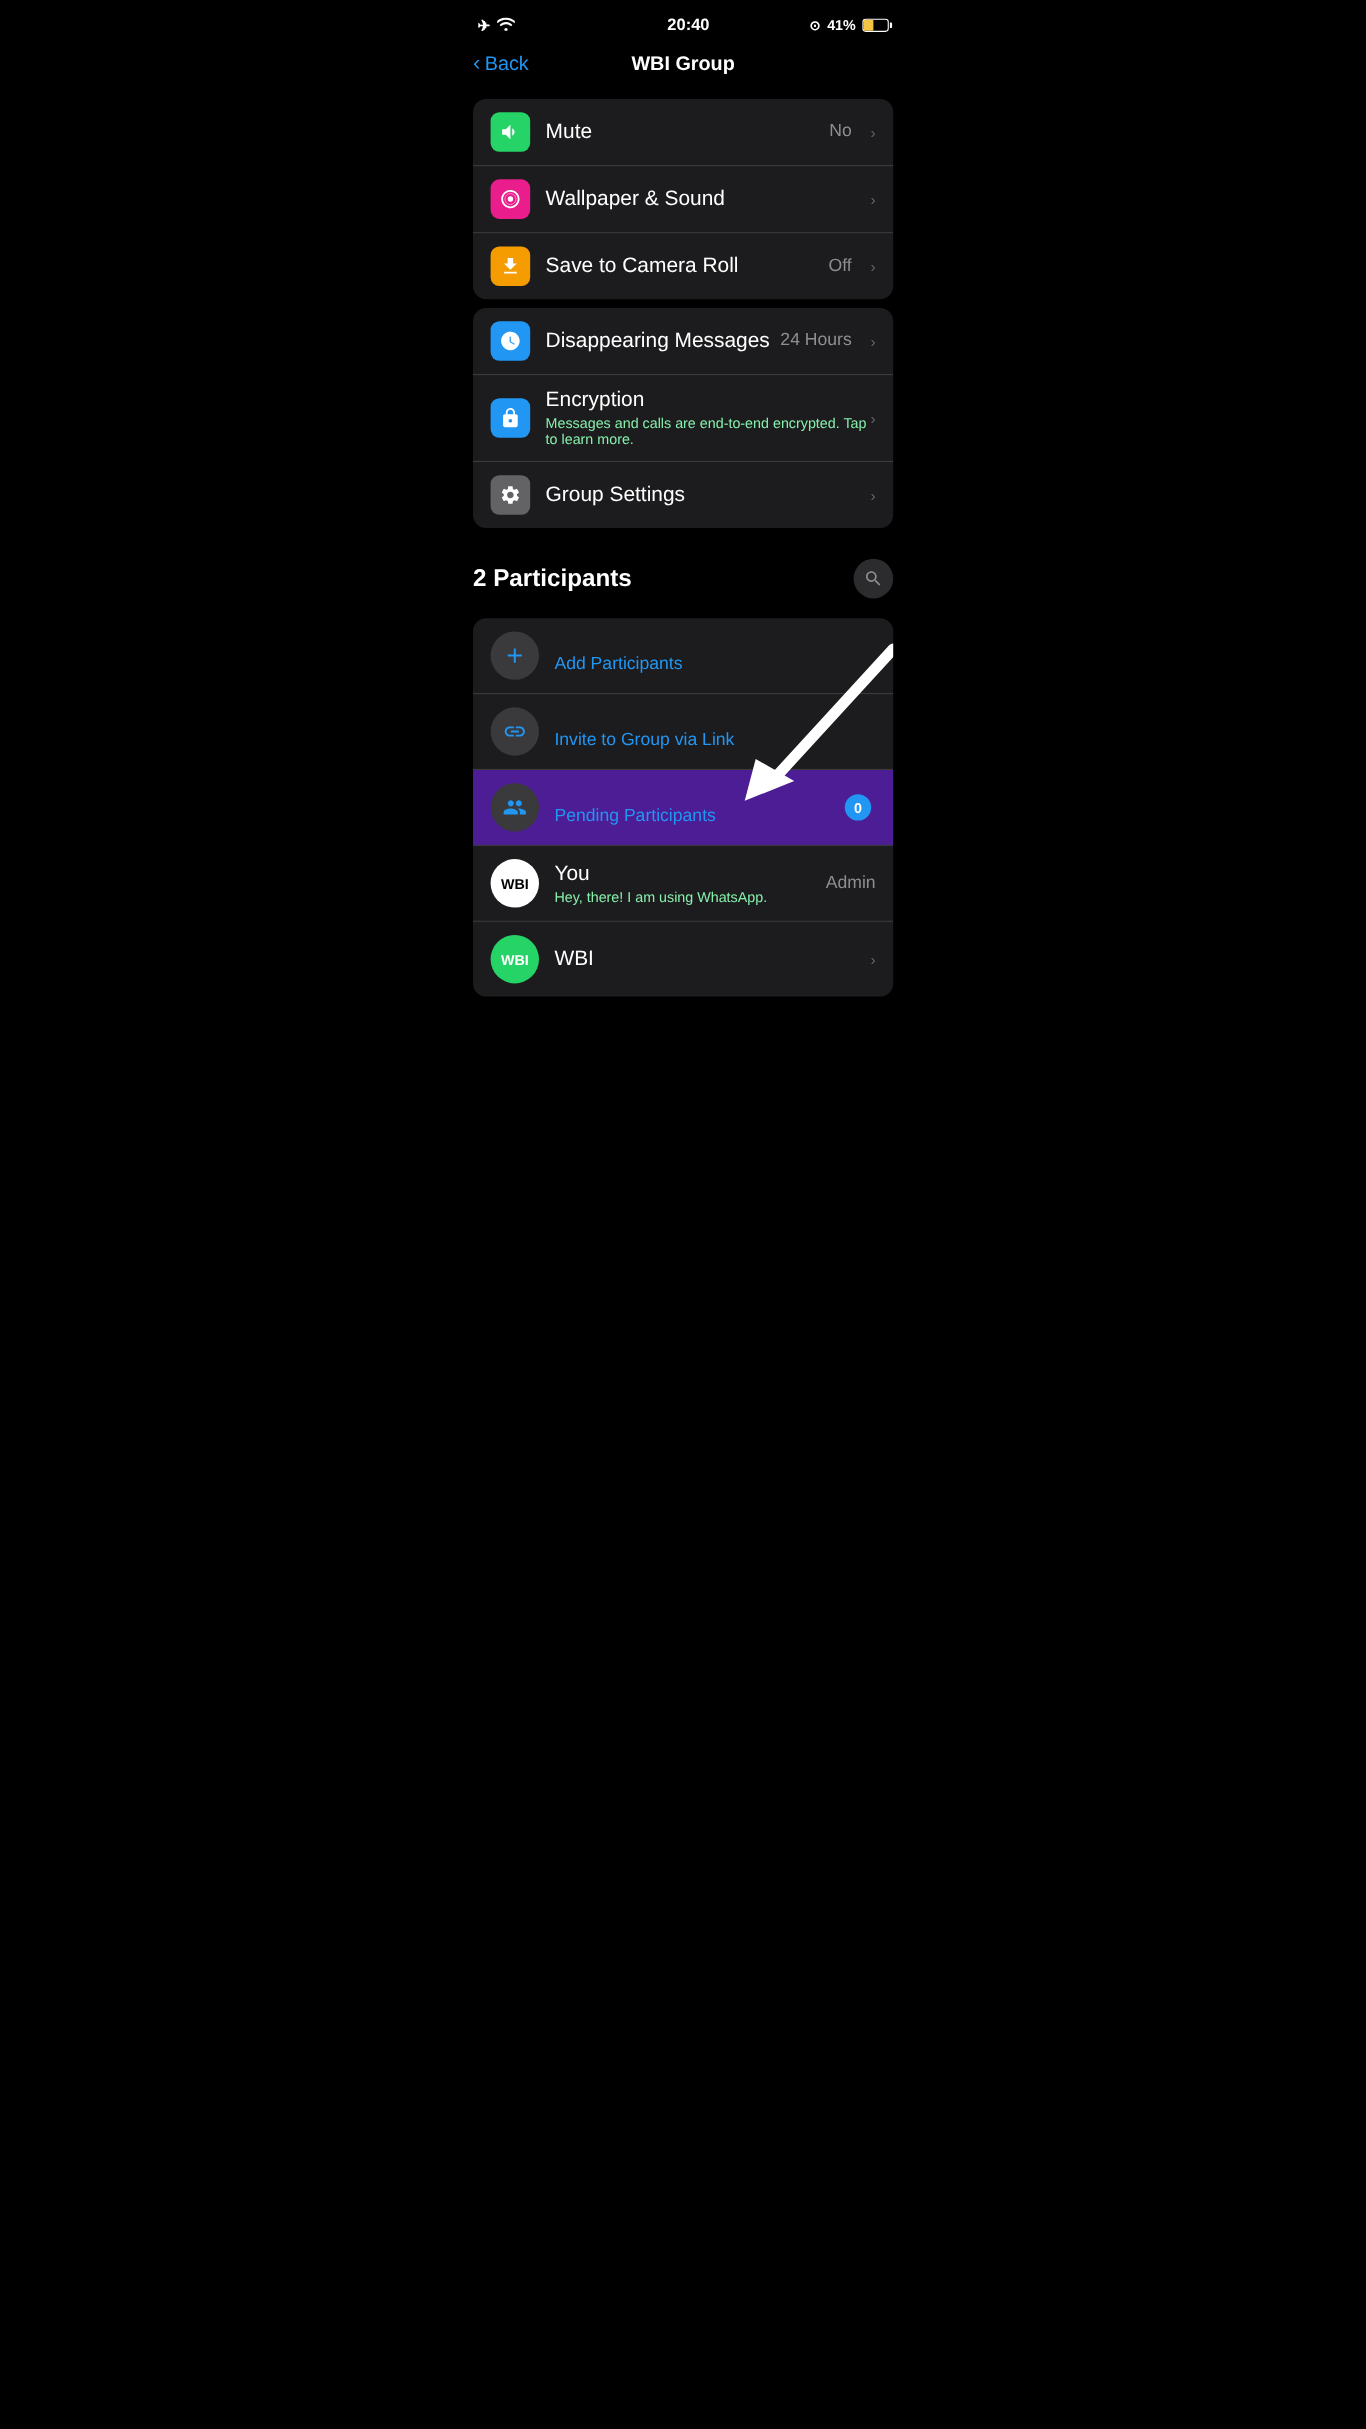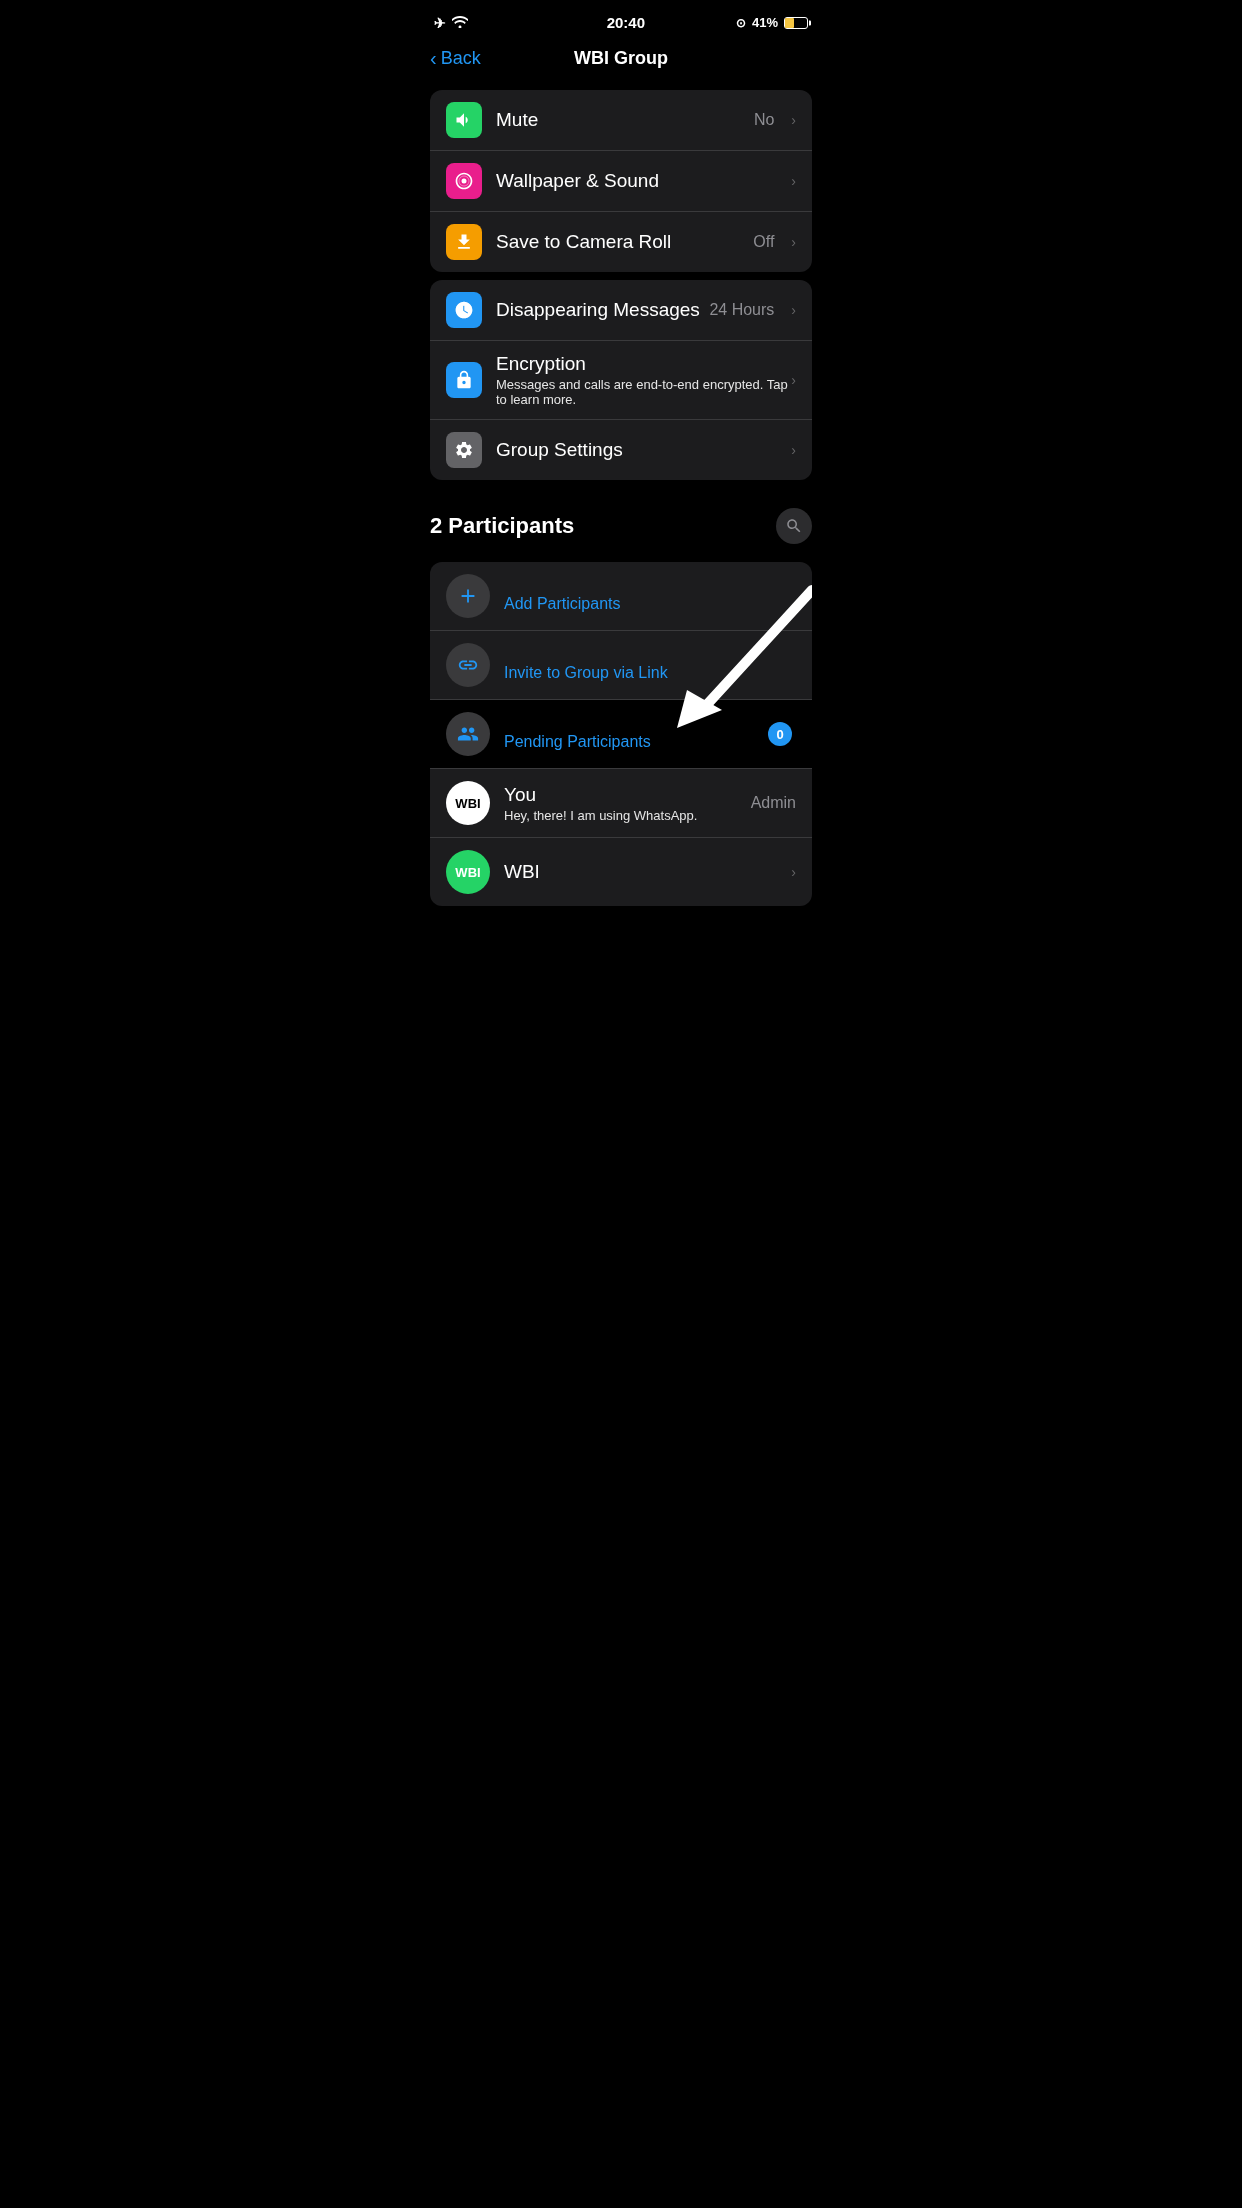--- a/index.html
+++ b/index.html
@@ -79,21 +79,21 @@
       width: 36px; height: 36px;
       border-radius: 8px;
       display: flex; align-items: center; justify-content: center;
       margin-right: 14px;
       flex-shrink: 0;
       font-size: 18px;
     }
 
     .row-content { flex: 1; }
     .row-label { font-size: 19px; color: #fff; }
-    .row-sublabel { font-size: 13px; color: #e5e5e5; margin-top: 2px; }
+    .row-sublabel { font-size: 13px; color: #86efac; margin-top: 2px; }
 
     .row-right {
       display: flex; align-items: center; gap: 17px;
       color: #8e8e93; font-size: 16px;
     }
     .chevron { font-size: 14px; color: #636366; }
 
     
     .participants-header {
       display: flex; align-items: center; justify-content: space-between;
@@ -104,21 +104,21 @@
     .search-btn {
       width: 36px; height: 36px;
       background: #2c2c2e; border-radius: 50%;
       display: flex; align-items: center; justify-content: center;
       cursor: pointer; font-size: 16px; color: #8e8e93;
     }
 
     .row-blue { color: #2196f3; font-size: 16px; margin-top: 16px; }
 
     .pending-row {
-      background: #000000;
+      background: #4c1d95;
     }
 
     .badge {
       background: #2196f3; color: #fff;
       width: 24px; height: 24px; border-radius: 50%;
       display: flex; align-items: center; justify-content: center;
       font-size: 13px; font-weight: 700; margin-right: 4px;
     }
 
     

